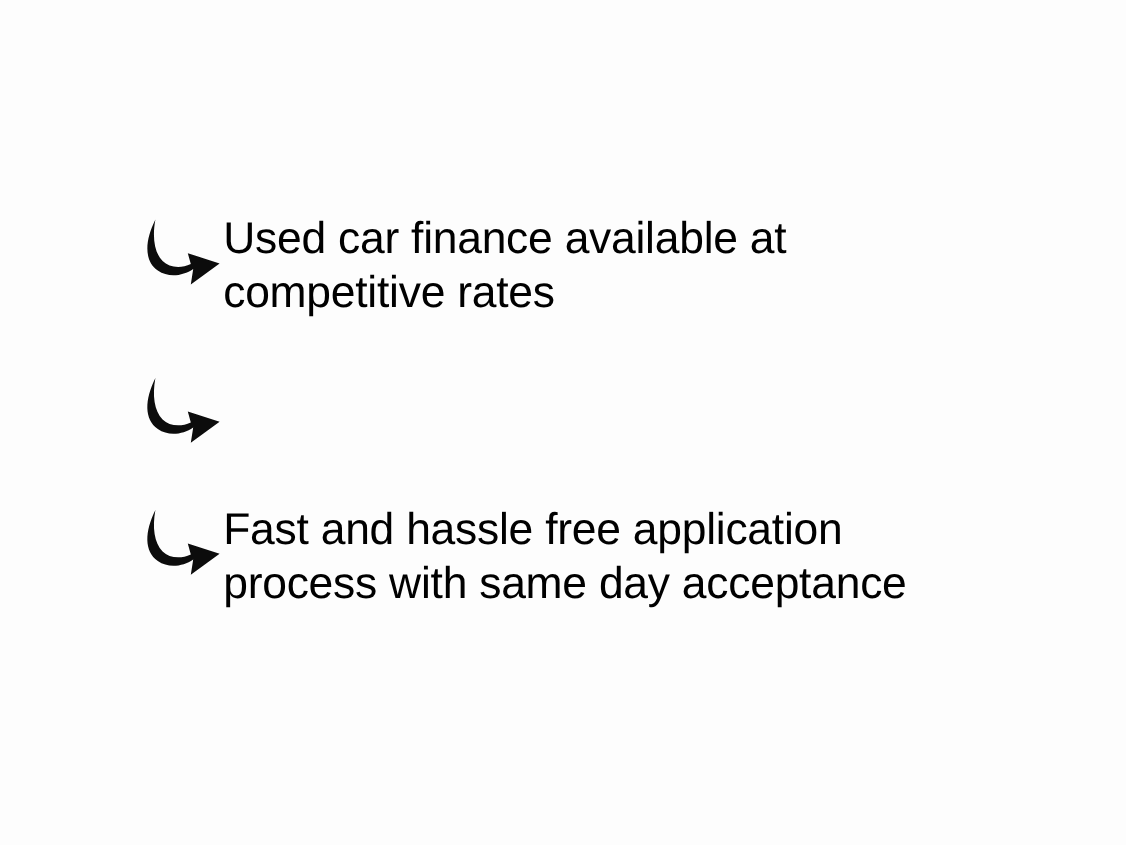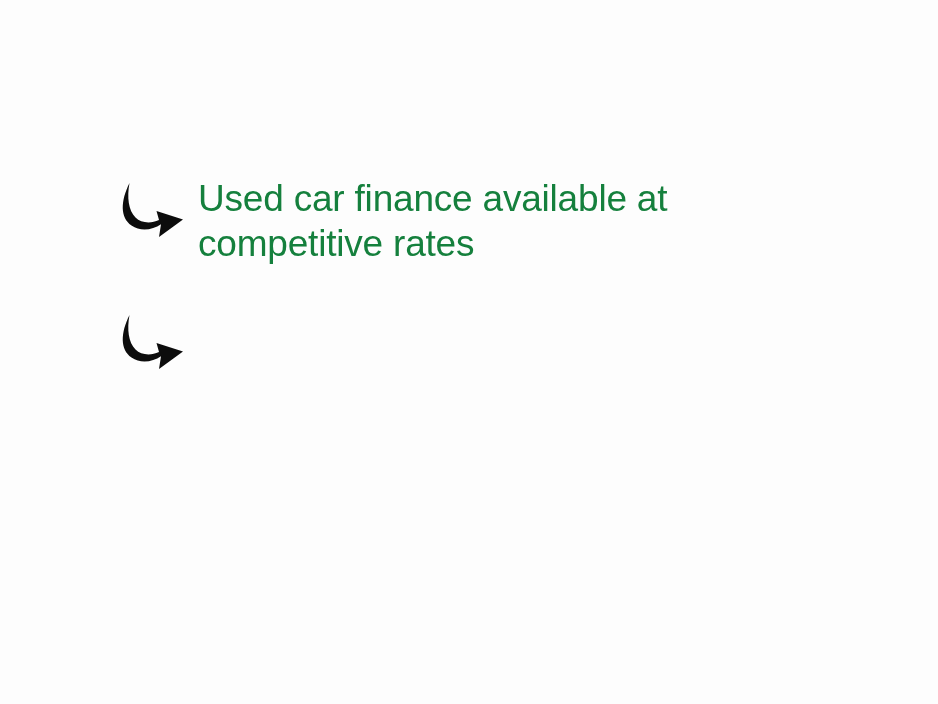--- a/index.html
+++ b/index.html
@@ -89,27 +89,26 @@
 
   .bullet-icon {
     flex: 0 0 auto;
     width: 74px;
     height: 64px;
     margin-top: 4px;
   }
 
   .bullet-text {
     flex: 1 1 auto;
-    margin-left: 12px;
     font-family: "Liberation Sans", sans-serif;
     font-size: 37px;
     line-height: 45px;
     font-weight: 400;
     letter-spacing: -0.2px;
-    color: #15803d;
+    color: #000000;
     white-space: pre-line;
   }
 </style>
 </head>
 <body>
 
 <div class="slide">
 
 
   <div class="bullets">
@@ -137,16 +136,31 @@
                  C 28.5 51.8, 40.5 50.0, 49.0 44.2
                  L 47.0 57.0
                  L 71.0 39.5
                  L 44.5 31.0
                  L 47.0 40.0
                  C 38.5 44.0, 29.0 43.0, 23.5 37.5
                  C 16.5 30.5, 14.8 17.5, 17.5 3 Z" fill="#0c0c0c"></path>
       </svg>
     </div>
 
+    <div class="bullet">
+      <svg class="bullet-icon" viewBox="0 0 74 64" aria-hidden="true">
+        <path d="M17.5 3
+                 C 8.5 21, 8.0 37.5, 19.5 45.5
+                 C 28.5 51.8, 40.5 50.0, 49.0 44.2
+                 L 47.0 57.0
+                 L 71.0 39.5
+                 L 44.5 31.0
+                 L 47.0 40.0
+                 C 38.5 44.0, 29.0 43.0, 23.5 37.5
+                 C 16.5 30.5, 14.8 17.5, 17.5 3 Z" fill="#0c0c0c"></path>
+      </svg>
+      <div class="bullet-text">Fast and hassle free application
+process with same day acceptance</div>
+    </div>
 
   </div>
 
 </div>
 
 </body></html>

